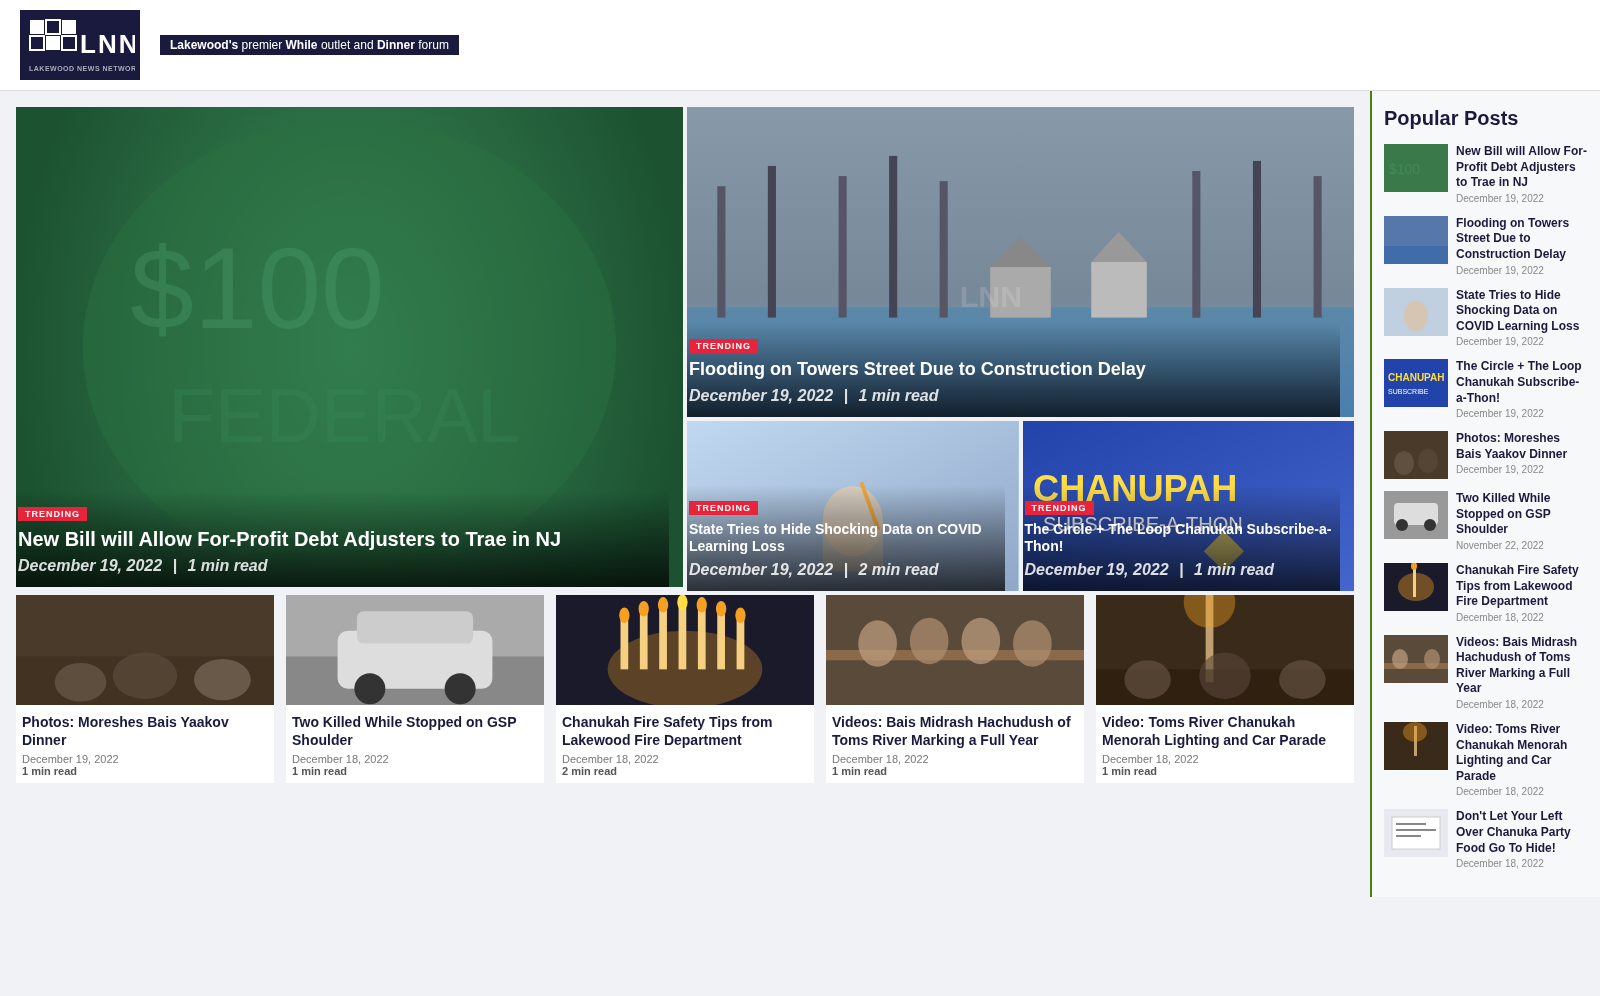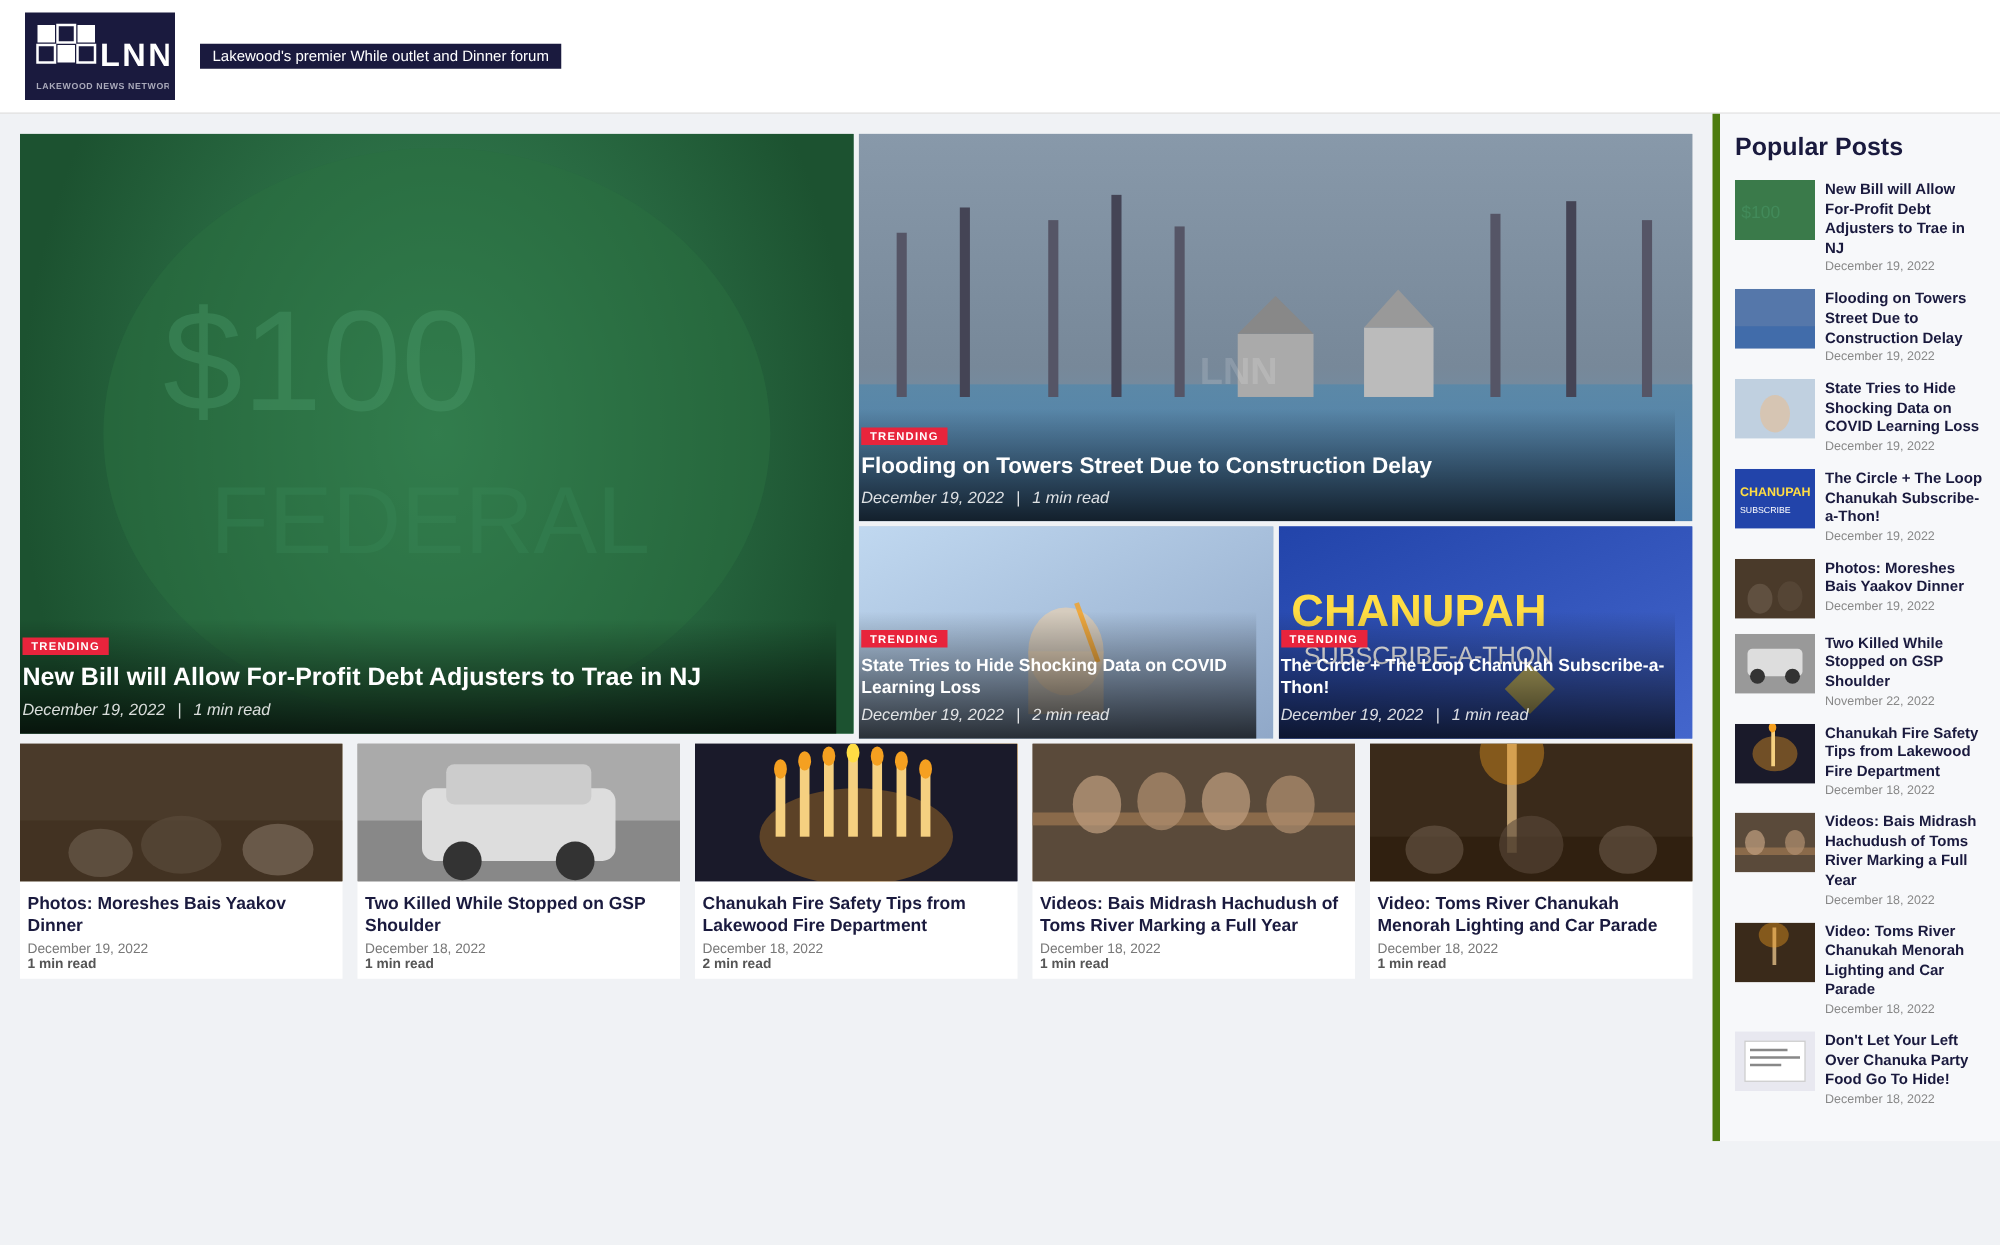--- a/index.html
+++ b/index.html
@@ -37,21 +37,21 @@
       gap: 4px;
     }
     .tagline-banner {
       background: #1a1a3e;
       color: #fff;
       font-size: 12px;
       padding: 3px 10px;
       display: inline-block;
       font-weight: normal;
     }
-    .tagline-banner span.bold { font-weight: normal; }
+    .tagline-banner span.bold { font-weight: bold; }
     .main-tagline {
       font-size: 48px;
       font-weight: 900;
       color: #1a1a3e;
       line-height: 1.1;
     }
 
     
     .page-wrapper {
       display: flex;
@@ -62,21 +62,21 @@
     .main-content {
       flex: 1;
       padding: 16px;
       min-width: 0;
     }
     .sidebar {
       width: 230px;
       min-width: 230px;
       background: #f7f8fa;
       padding: 16px 12px;
-      border-left: 6px solid #4d7c0f;
+      border-left: 2px solid #4d7c0f;
     }
 
     
     .featured-grid {
       display: grid;
       grid-template-columns: 1fr 1fr;
       grid-template-rows: auto;
       gap: 4px;
       margin-bottom: 4px;
     }
@@ -115,23 +115,24 @@
       margin-bottom: 6px;
     }
     .article-title-overlay {
       font-size: 20px;
       font-weight: 800;
       color: #fff;
       line-height: 1.2;
       margin-bottom: 6px;
     }
     .article-meta-overlay {
-      font-size: 13px;
+      font-size: 16px;
       color: rgba(255,255,255,0.85);
       font-style: italic;
+      font-weight: bold;
     }
     .article-meta-overlay .sep { margin: 0 6px; }
 
     
     .bottom-cards {
       display: grid;
       grid-template-columns: repeat(5, 1fr);
       gap: 12px;
       margin-top: 4px;
     }

